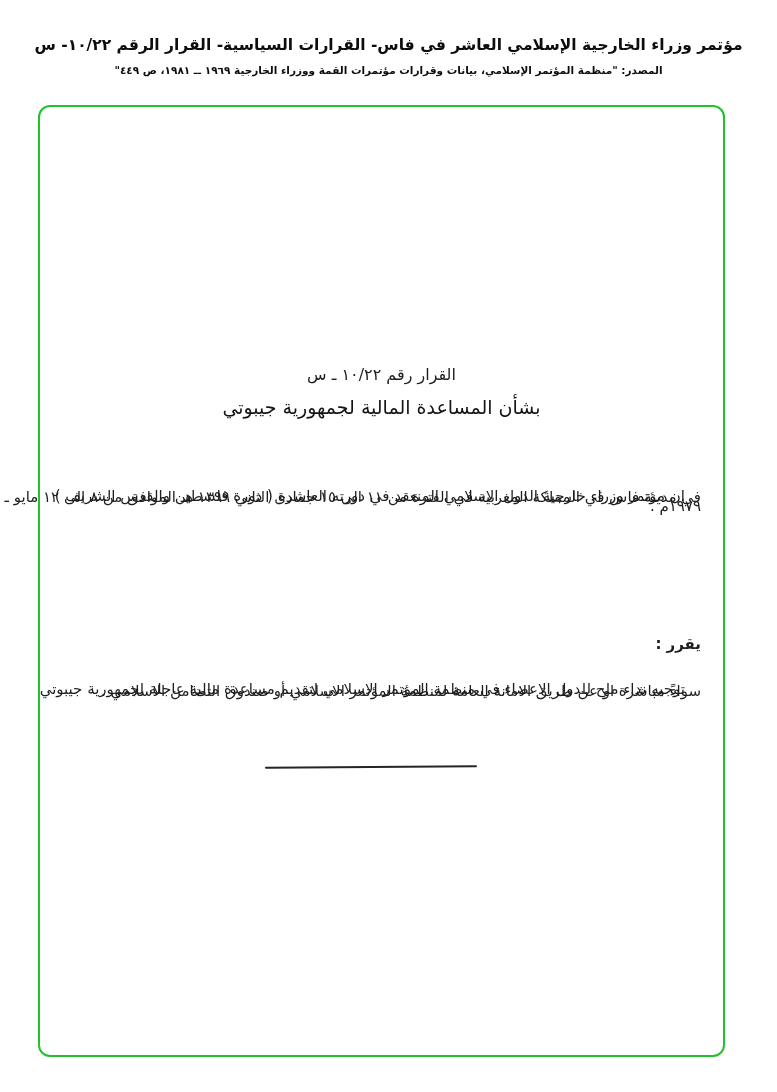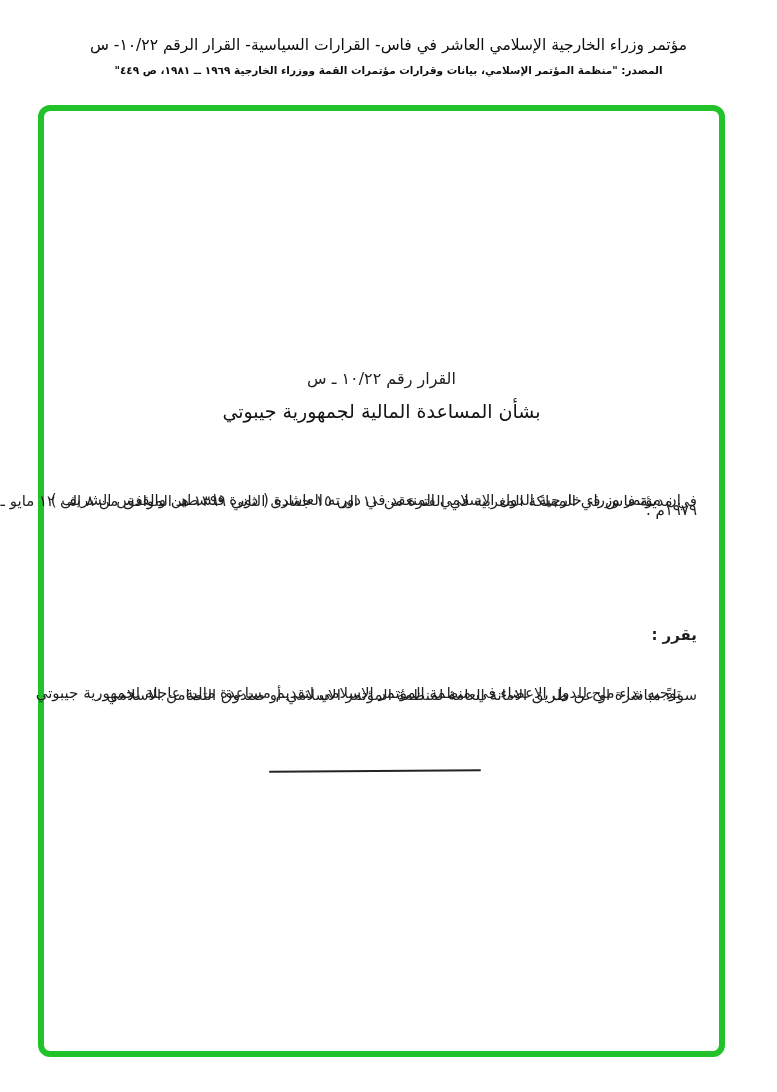--- a/index.html
+++ b/index.html
@@ -16,21 +16,21 @@
     overflow: hidden;
   }
   .hdr1 {
     position: absolute;
     top: 36px;
     left: 0;
     width: 777px;
     direction: rtl;
     text-align: center;
     font-size: 15.5px;
-    font-weight: normal;
+    font-weight: bold;
     color: #0d0d0d;
     white-space: nowrap;
   }
   .hdr2 {
     position: absolute;
     top: 64px;
     left: 0;
     width: 777px;
     direction: rtl;
     text-align: center;
@@ -38,21 +38,21 @@
     font-weight: bold;
     color: #0d0d0d;
     white-space: nowrap;
   }
   .frame {
     position: absolute;
     left: 38px;
     top: 105px;
     width: 687px;
     height: 952px;
-    border: 6px solid #22c55e;
+    border: 2px solid #22c55e;
     border-radius: 12px;
     box-sizing: border-box;
     background: #ffffff;
   }
   .frame > div { position: absolute; }
   .centered {
     left: 0;
     width: 100%;
     direction: rtl;
     text-align: center;
@@ -97,19 +97,19 @@
 
 <div class="frame" style="border-color: rgb(34, 194, 42);">
   <div class="centered res-title">القرار رقم ١٠/٢٢ ـ س</div>
   <div class="centered res-subject">بشأن المساعدة المالية لجمهورية جيبوتي</div>
 
   <div class="body-line indent" style="top:352px">ان مؤتمر وزراء خارجية الدول الاسلامي المنعقد في دورته العاشرة ( دورة فلسطين والقدس الشريف )</div>
   <div class="body-line" style="top:381px">في مدينة فاس في المملكة المغربية في الفترة من ١١ الى ١٥ جمادى الثاني ١٣٩٩ هـ الموافق من ٨ الى ١٢ مايو ـ</div>
   <div class="body-line" style="top:390px">١٩٧٩م .</div>
 
 
-  <div class="body-line decides" style="top:515px">يقرر :</div>
+  <div class="body-line decides" style="top:528px">يقرر :</div>
 
   <div class="body-line indent" style="top:545px">توجيه نداء ملح للدول الاعضاء في منظمة المؤتمر الاسلامي لتقديم مساعدة مالية عاجلة لجمهورية جيبوتي</div>
   <div class="body-line" style="top:575px">سواءً مباشرة او عن طريق الامانة العامة لمنظمة المؤتمر الاسلامي أو صندوق التضامن الاسلامي .</div>
 
   <div class="divider" style="background: rgb(37, 37, 37);"></div>
 </div>
 
 </body></html>

